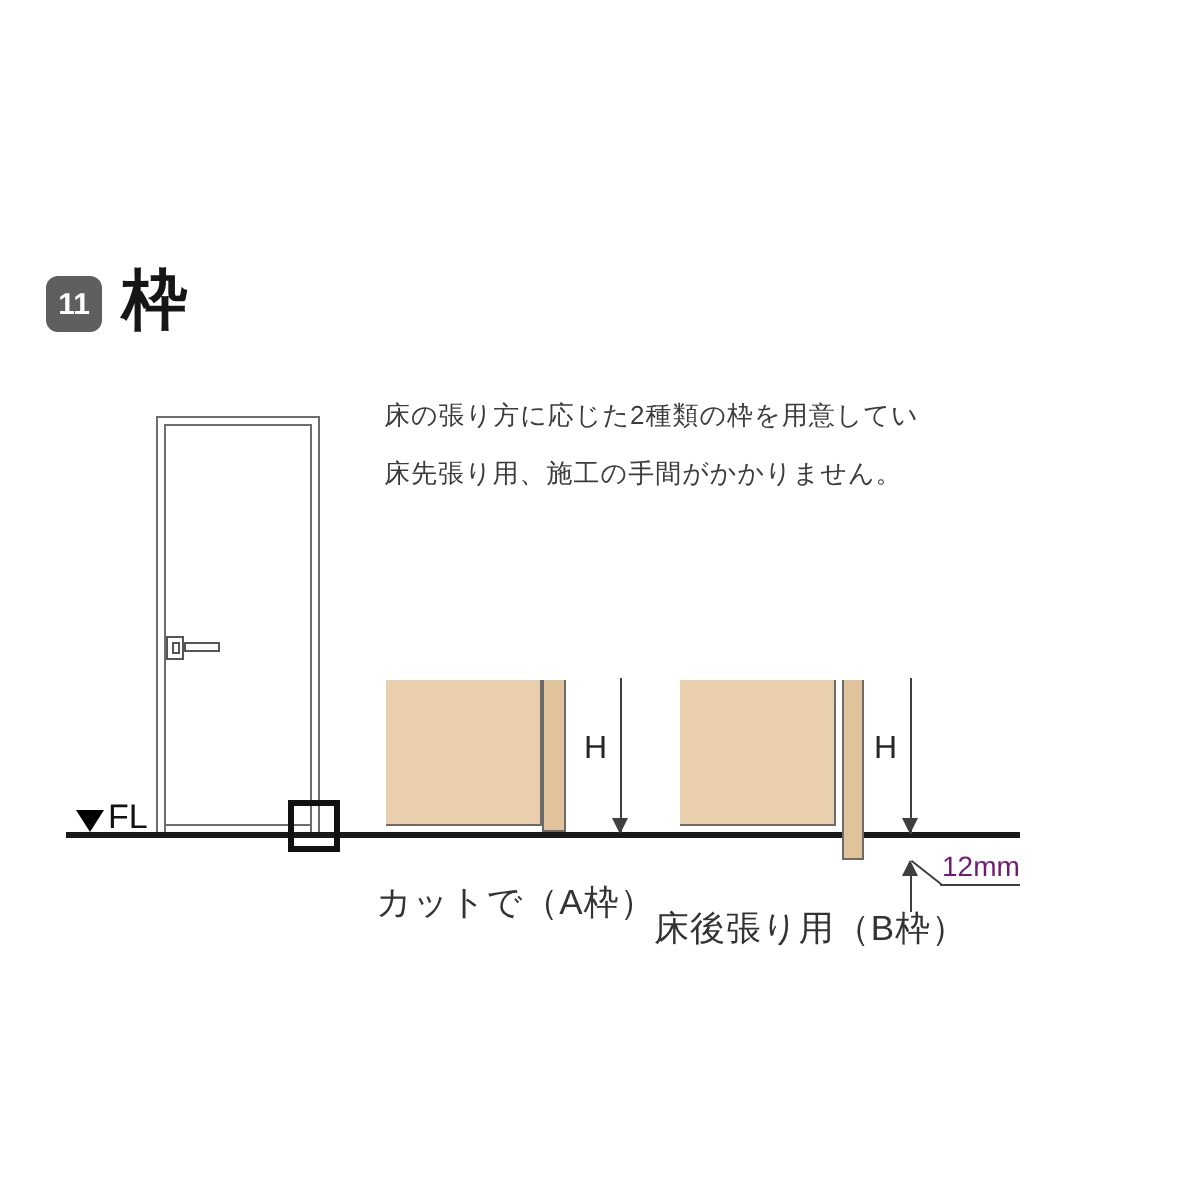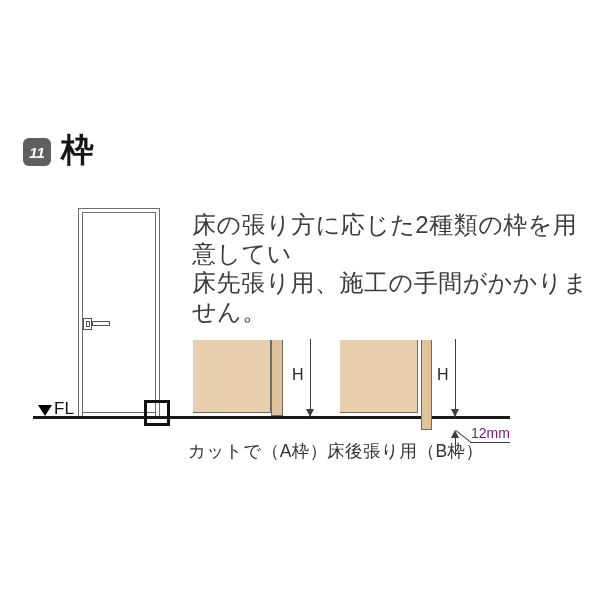--- a/index.html
+++ b/index.html
@@ -6,30 +6,30 @@
   #page{
     position:relative;width:600px;height:600px;background:#fff;overflow:hidden;
     font-family:"Liberation Sans","DejaVu Sans",sans-serif;
     color:var(--text,#3c3c3c);
   }
   
   .badge{
     position:absolute;left:23px;top:138px;width:28px;height:28px;
     background:var(--badge,#5f5f60);border-radius:6px;
     color:#fff;font-weight:bold;font-size:15px;
-    display:flex;align-items:center;justify-content:center;font-style:italic;
+    display:flex;align-items:center;justify-content:center;
   }
   .title{
     position:absolute;left:61px;top:131px;
     font-size:33px;font-weight:bold;color:#161616;line-height:38px;
   }
   
   .intro{
-    position:absolute;left:192px;top:210px;width:400px;
-    font-size:24px;line-height:29px;color:var(--text,#3c3c3c);
+    position:absolute;left:192px;top:193px;width:400px;
+    font-size:13px;line-height:29px;color:var(--text,#3c3c3c);
     letter-spacing:0.5px;
   }
   
   .door-outer{position:absolute;left:78px;top:208px;width:82px;height:210px;
     border:1px solid var(--door-line,#6e6e6e);box-sizing:border-box;}
   .door-inner{position:absolute;left:82px;top:212px;width:74px;height:206px;
     border:1px solid var(--door-line,#6e6e6e);box-sizing:border-box;}
   .door-slab-bottom{position:absolute;left:83px;top:412px;width:72px;height:1px;
     background:var(--door-line,#6e6e6e);}
   .handle-plate{position:absolute;left:83px;top:318px;width:9px;height:12px;
@@ -75,21 +75,21 @@
   .h-label.a{left:292px;}
   .h-label.b{left:437px;}
   .leader-slant{position:absolute;left:456px;top:430px;width:19px;height:1px;
     background:var(--dim,#3f3f3f);transform:rotate(38deg);transform-origin:left top;z-index:4;}
   .leader-underline{position:absolute;left:470px;top:442px;width:40px;height:1px;
     background:var(--dim,#3f3f3f);}
   .offset-label{position:absolute;left:471px;top:425px;font-size:14px;color:#701a75;}
   .caption{position:absolute;top:439px;font-size:17.5px;color:#333;white-space:nowrap;
     letter-spacing:0.5px;}
   .caption.a{left:188px;}
-  .caption.b{left:327px;}
+  .caption.b{left:327px;margin-top:13px;}
 </style>
 </head>
 <body>
 
 <div id="page">
 
   <div class="badge">11</div>
   <div class="title">枠</div>
 
   <div class="intro">

